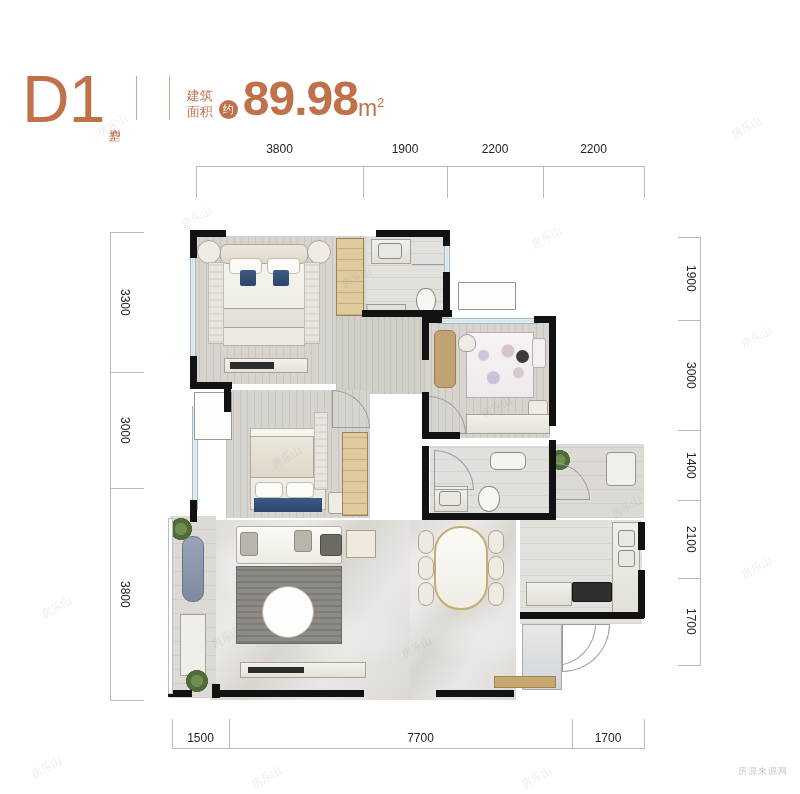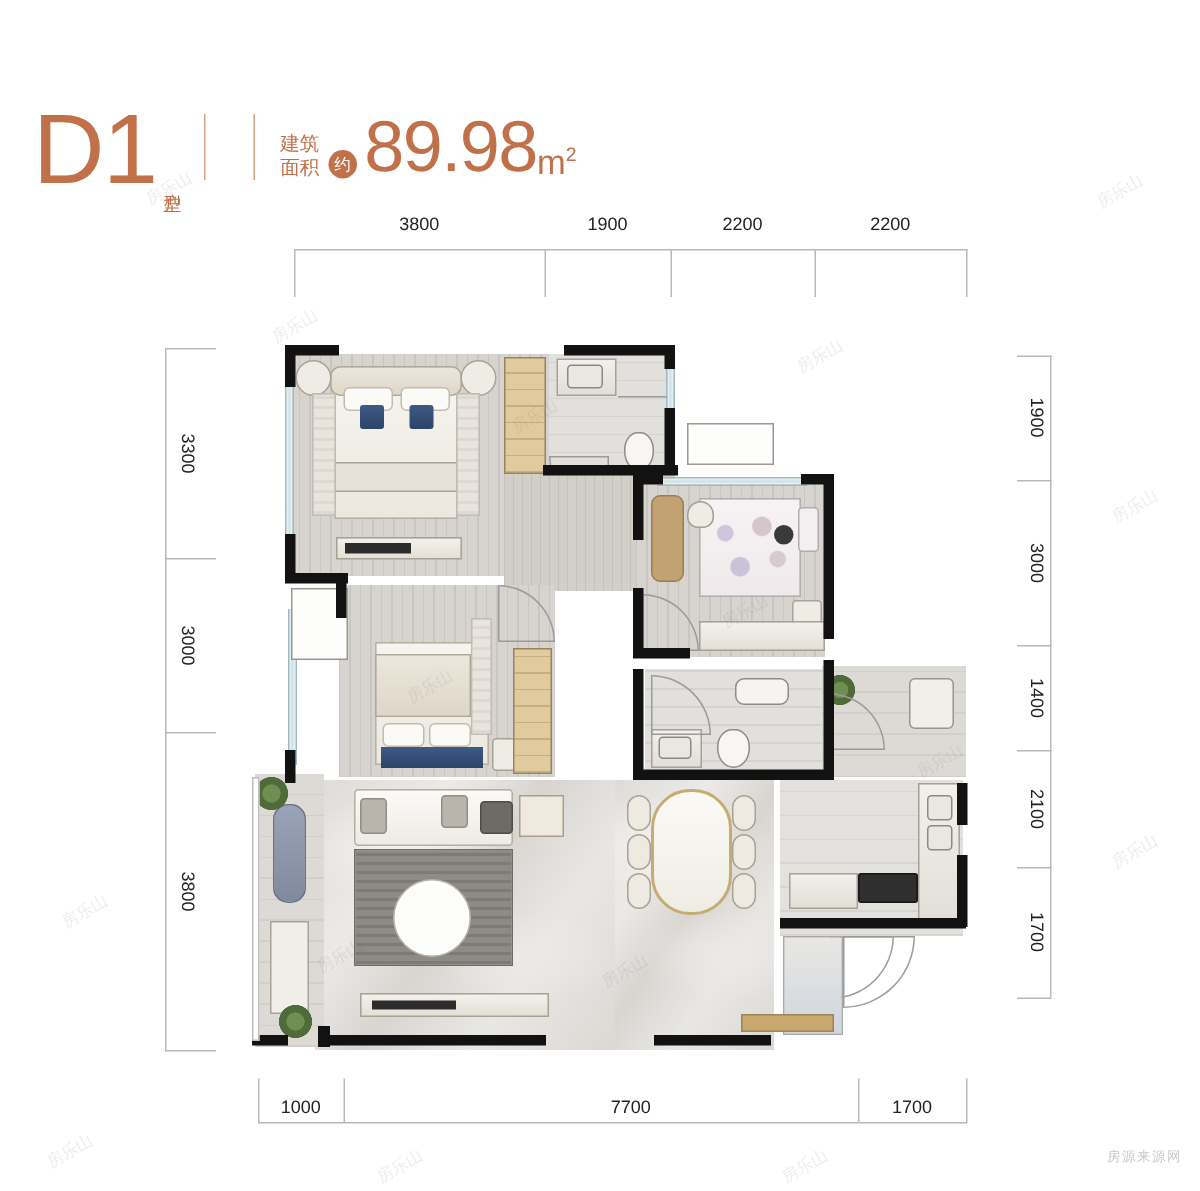--- a/index.html
+++ b/index.html
@@ -26,21 +26,21 @@
   .roomtype { font-size:33px; color:#C1714A; letter-spacing:2px;
               margin-bottom:7px; font-weight:400; }
 
   .sep2 { width:1px; height:44px; background:#D4A183; margin:0 17px 10px 17px; }
 
   .area-label { font-size:13px; line-height:1.25; color:#C1714A;
                 margin-bottom:10px; letter-spacing:0px; }
   .approx { display:inline-flex; align-items:center; justify-content:center;
             width:19px; height:19px; border-radius:50%; background:#C1714A;
             color:#fff; font-size:11px; margin:0 5px 11px 6px; }
-  .area-num { font-size:48px; color:#C1714A; font-weight:400;
+  .area-num { font-size:48px; color:#C1714A; font-weight:700;
               letter-spacing:-1px; margin-bottom:4px; }
   .area-unit { font-size:23px; color:#C1714A; margin-bottom:8px; }
   .area-unit sup { font-size:13px; }
 
   
   .dim-label { position:absolute; font-size:12px; color:#222;
                text-align:center; white-space:nowrap; }
   .dim-label.vert { writing-mode:vertical-rl; }
   .tickline { position:absolute; background:#b9b9b9; }
 
@@ -177,21 +177,21 @@
     <div class="dim-label vert" style="left:681px;top:500px;height:78px;line-height:20px;">2100</div>
     <div class="dim-label vert" style="left:681px;top:578px;height:87px;line-height:20px;">1700</div>
   </div>
 
   <div>
     <div class="tickline" style="left:172px;top:748px;width:473px;height:1px;"></div>
     <div class="tickline" style="left:172px;top:719px;width:1px;height:29px;"></div>
     <div class="tickline" style="left:229px;top:719px;width:1px;height:29px;"></div>
     <div class="tickline" style="left:572px;top:719px;width:1px;height:29px;"></div>
     <div class="tickline" style="left:644px;top:719px;width:1px;height:29px;"></div>
-    <div class="dim-label" style="left:172px;top:731px;width:57px;">1000</div>
+    <div class="dim-label" style="left:172px;top:731px;width:57px;">1500</div>
     <div class="dim-label" style="left:229px;top:731px;width:343px;padding-left:40px;">7700</div>
     <div class="dim-label" style="left:572px;top:731px;width:72px;">1700</div>
   </div>
 
   <div id="plan">
 
     <div class="blk fl-wood" style="left:42px;top:36px;width:180px;height:148px;"></div>
     <div class="blk win-v" style="left:40px;top:56px;width:6px;height:104px;"></div>
 
     <div class="blk bed" style="left:73px;top:52px;width:82px;height:94px;"></div>

